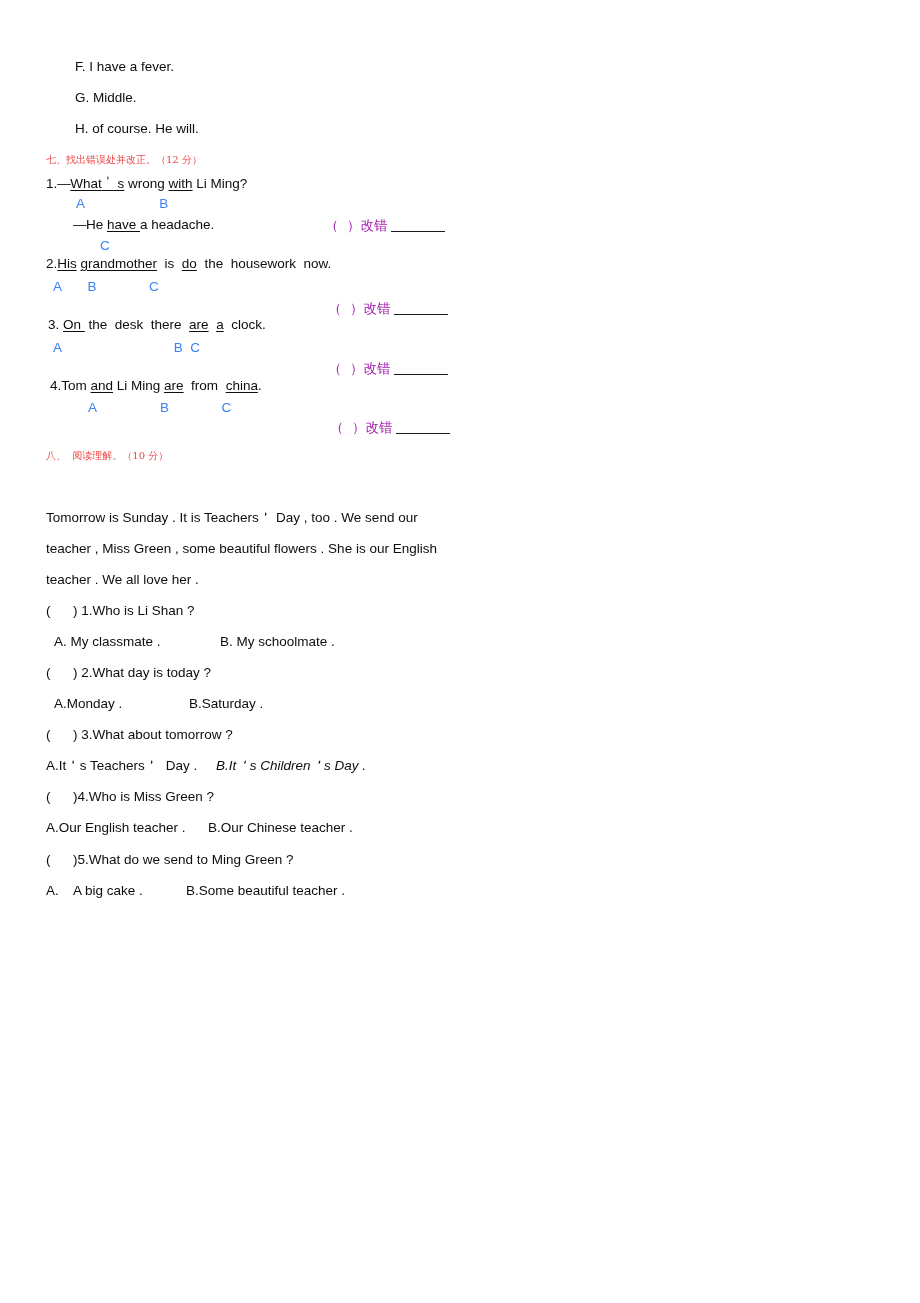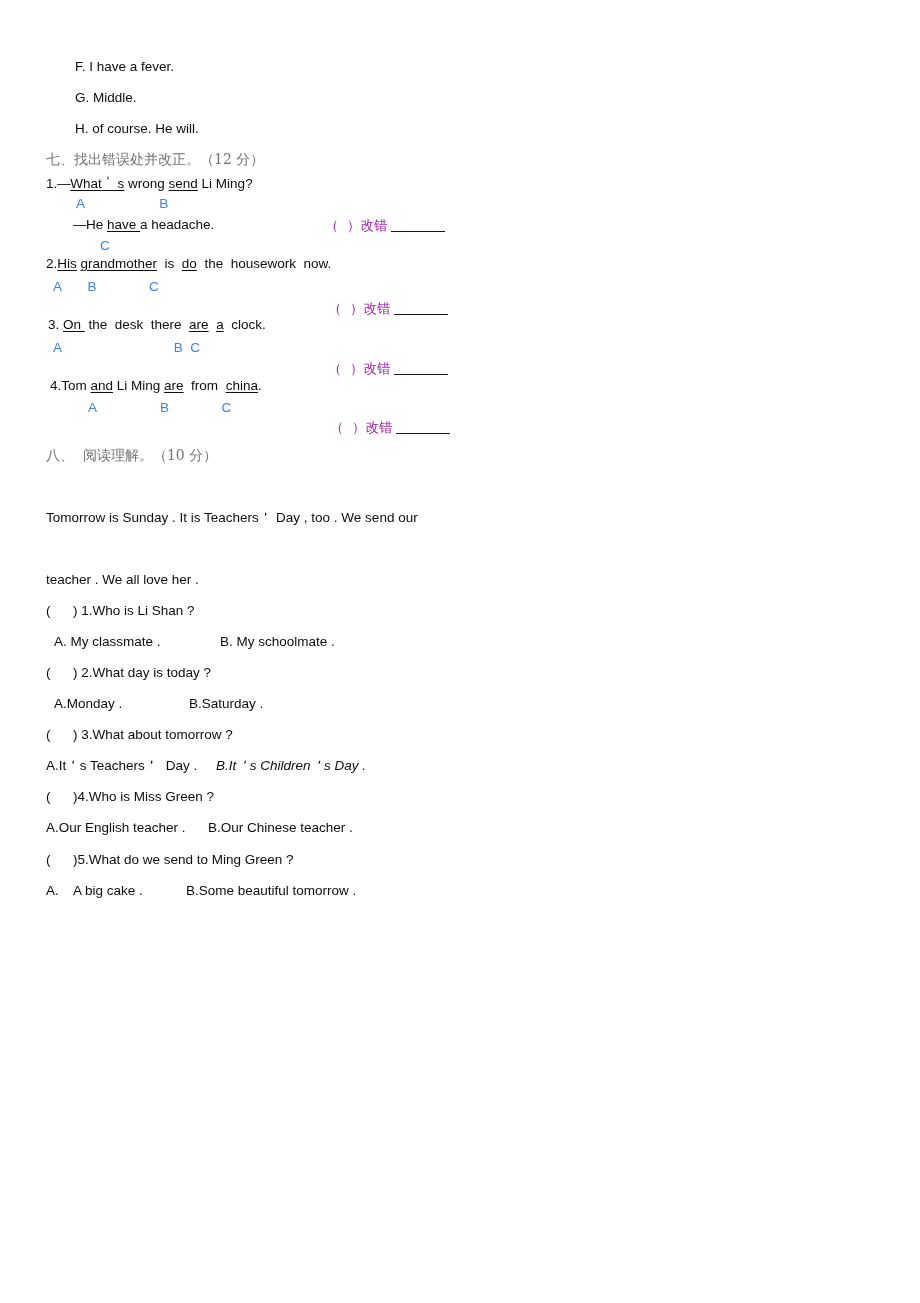--- a/index.html
+++ b/index.html
@@ -30,23 +30,23 @@
     font-size: 13.5px;
     line-height: 16px;
     color: #0d0d0d;
   }
 
   
   .cjk-head {
     position: absolute;
     white-space: pre;
     font-family: "DejaVu Serif", "Liberation Serif", serif;
-    font-size: 14px;
+    font-size: 10px;
     line-height: 17px;
-    color: #737373;
+    color: #ef4444;
   }
   .cjk-inline {
     font-family: "DejaVu Serif", "Liberation Serif", serif;
   }
 
   
   .markers {
     position: absolute;
     white-space: pre;
     font-size: 13.5px;
@@ -101,21 +101,21 @@
 <body>
 
 <div class="page">
 
   <div class="ln" style="left:75px; top:59px;">F. I have a fever.</div>
   <div class="ln" style="left:75px; top:90px;">G. Middle.</div>
   <div class="ln" style="left:75px; top:121px;">H. of course. He will.</div>
 
   <div class="cjk-head" style="left:46px; top:151px;">七、找出错误处并改正。（12 分）</div>
 
-  <div class="ln" style="left:46px; top:173px;"><span>1.</span><span class="dash-em">—</span><u class="mk">What<span class="apos">＇</span> s</u> wrong <u class="mk">send</u> Li Ming?</div>
+  <div class="ln" style="left:46px; top:173px;"><span>1.</span><span class="dash-em">—</span><u class="mk">What<span class="apos">＇</span> s</u> wrong <u class="mk">with</u> Li Ming?</div>
 
   <div class="markers" style="left:76px; top:196px;">A                    B</div>
 
   <div class="ln" style="left:73px; top:217px;"><span class="dash-em">—</span>He <u class="mk">have </u>a headache.</div>
 
   <div class="markers" style="left:100px; top:238px;">C</div>
 
   <div class="correct-line" style="left:325px; top:217px;"><span class="cjk-inline">（  ）改错</span><span class="blank"></span></div>
 
   <div class="ln" style="left:46px; top:256px;"><span>2.</span><u class="mk">His</u> <u class="mk">grandmother</u>  is  <u class="mk">do</u>  the  housework  now.</div>
@@ -132,35 +132,36 @@
 
   <div class="ln" style="left:50px; top:378px;"><span>4.</span>Tom <u class="mk">and</u> Li Ming <u class="mk">are</u>  from  <u class="mk">china</u>.</div>
 
   <div class="markers" style="left:88px; top:400px;">A                 B              C</div>
 
   <div class="correct-line" style="left:330px; top:419px;"><span class="cjk-inline">（  ）改错</span><span class="blank"></span></div>
 
   <div class="cjk-head" style="left:46px; top:447px;">八、  阅读理解。（10 分）</div>
 
   <div class="passage-ln" style="left:46px; top:510px;text-align:center;">Tomorrow is Sunday . It is Teachers＇ Day , too . We send our</div>
+  <div class="passage-ln" style="left:46px; top:541px;">teacher , Miss Green , some beautiful flowers . She is our English</div>
   <div class="passage-ln" style="left:46px; top:572px;">teacher . We all love her .</div>
 
   <div class="ln" style="left:46px; top:603px;"><span>(      )</span> <span>1.</span><span>Who is Li Shan ?</span></div>
   <div class="ln" style="left:54px; top:634px;">A. My classmate .</div>
   <div class="ln" style="left:220px; top:634px;">B. My schoolmate .</div>
 
   <div class="ln" style="left:46px; top:665px;"><span>(      )</span> <span>2.</span><span>What day is today ?</span></div>
   <div class="ln" style="left:54px; top:696px;">A.Monday .</div>
   <div class="ln" style="left:189px; top:696px;">B.Saturday .</div>
 
   <div class="ln" style="left:46px; top:727px;"><span>(      )</span> <span>3.</span><span>What about tomorrow ?</span></div>
   <div class="ln" style="left:46px; top:758px;">A.It＇s Teachers＇  Day .</div>
   <div class="ln" style="left:216px; top:758px;font-style:italic;">B.It＇s Children＇s Day .</div>
 
   <div class="ln" style="left:46px; top:789px;"><span>(      )</span><span>4.</span><span>Who is Miss Green ?</span></div>
   <div class="ln" style="left:46px; top:820px;">A.Our English teacher .</div>
   <div class="ln" style="left:208px; top:820px;">B.Our Chinese teacher .</div>
 
   <div class="ln" style="left:46px; top:852px;"><span>(      )</span><span>5.</span><span>What do we send to Ming Green ?</span></div>
   <div class="ln" style="left:46px; top:883px;">A.    A big cake .</div>
-  <div class="ln" style="left:186px; top:883px;">B.Some beautiful tomorrow .</div>
+  <div class="ln" style="left:186px; top:883px;">B.Some beautiful teacher .</div>
 
 </div>
 
 </body></html>

